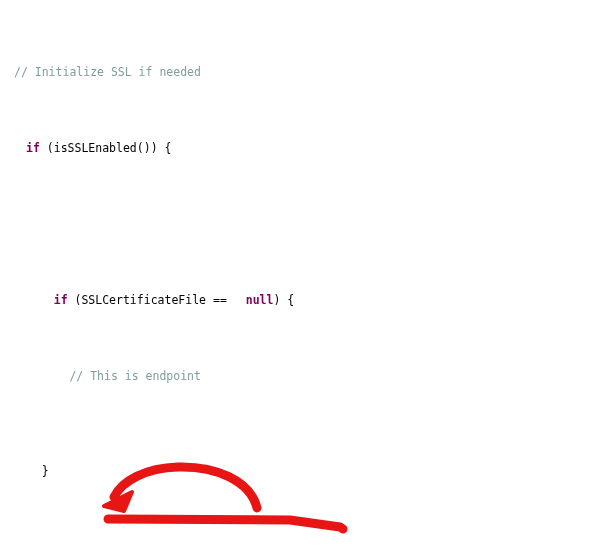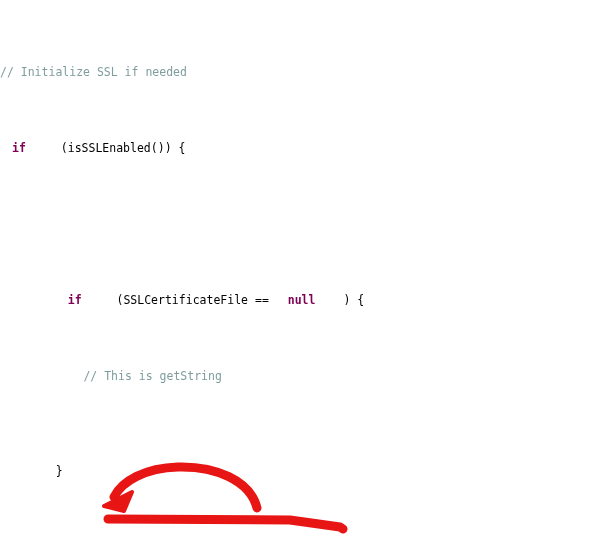--- a/index.html
+++ b/index.html
@@ -23,55 +23,56 @@
     top: 0;
     width: 599px;
     height: 550px;
     padding: 6px 0 0 0;
     box-sizing: border-box;
     white-space: pre;
   }
   .line {
     height: 19px;
     line-height: 19px;
+    padding-left: 14px;
     white-space: pre;
     color: #000000;
   }
   
   .kw      { color: #7f0055; font-weight: bold; margin-left: 12px; }
   .cm      { color: #7f9d9d; }
   .str     { color: #2a00ff; }
   .field   { color: #0000c0; font-style: italic; font-weight: bold; }
   .plain   { color: #000000; }
 
   #annotation-layer {
     position: absolute;
     left: 0;
     top: 0;
     width: 599px;
     height: 550px;
     pointer-events: none;
   }
 </style>
-<style>.kw{color:#7f0055;}.cm{color:#7f9d9d;}.str{color:#2a00ff;}.const,.field{color:#0000c0;}.plain,.local{color:#000000;margin-left:28px;}#editor{background:#ffffff;}</style></head>
+<style>.kw{color:#7f0055;}.cm{color:#7f9d9d;}.str{color:#2a00ff;}.const,.field{color:#0000c0;}.plain,.local{color:#000000;}#editor{background:#ffffff;}</style></head>
 <body>
 
 <div id="editor">
 
   <div id="code-layer">
 
     <div class="line"><span class="cm">// Initialize SSL if needed</span></div>
 
     <div class="line"><span class="kw">if</span><span class="plain"> (isSSLEnabled()) {</span></div>
 
     <div class="line"> </div>
 
     <div class="line"><span class="plain">    </span><span class="kw">if</span><span class="plain"> (SSLCertificateFile == </span><span class="kw">null</span><span class="plain">) {</span></div>
 
-    <div class="line"><span class="plain">        </span><span class="cm">// This is getString</span></div>
+    <div class="line"><span class="plain">        </span><span class="cm">// This is endpoint</span></div>
 
 
     <div class="line"><span class="plain">    }</span></div>
 
     
 
     
 
     
 

